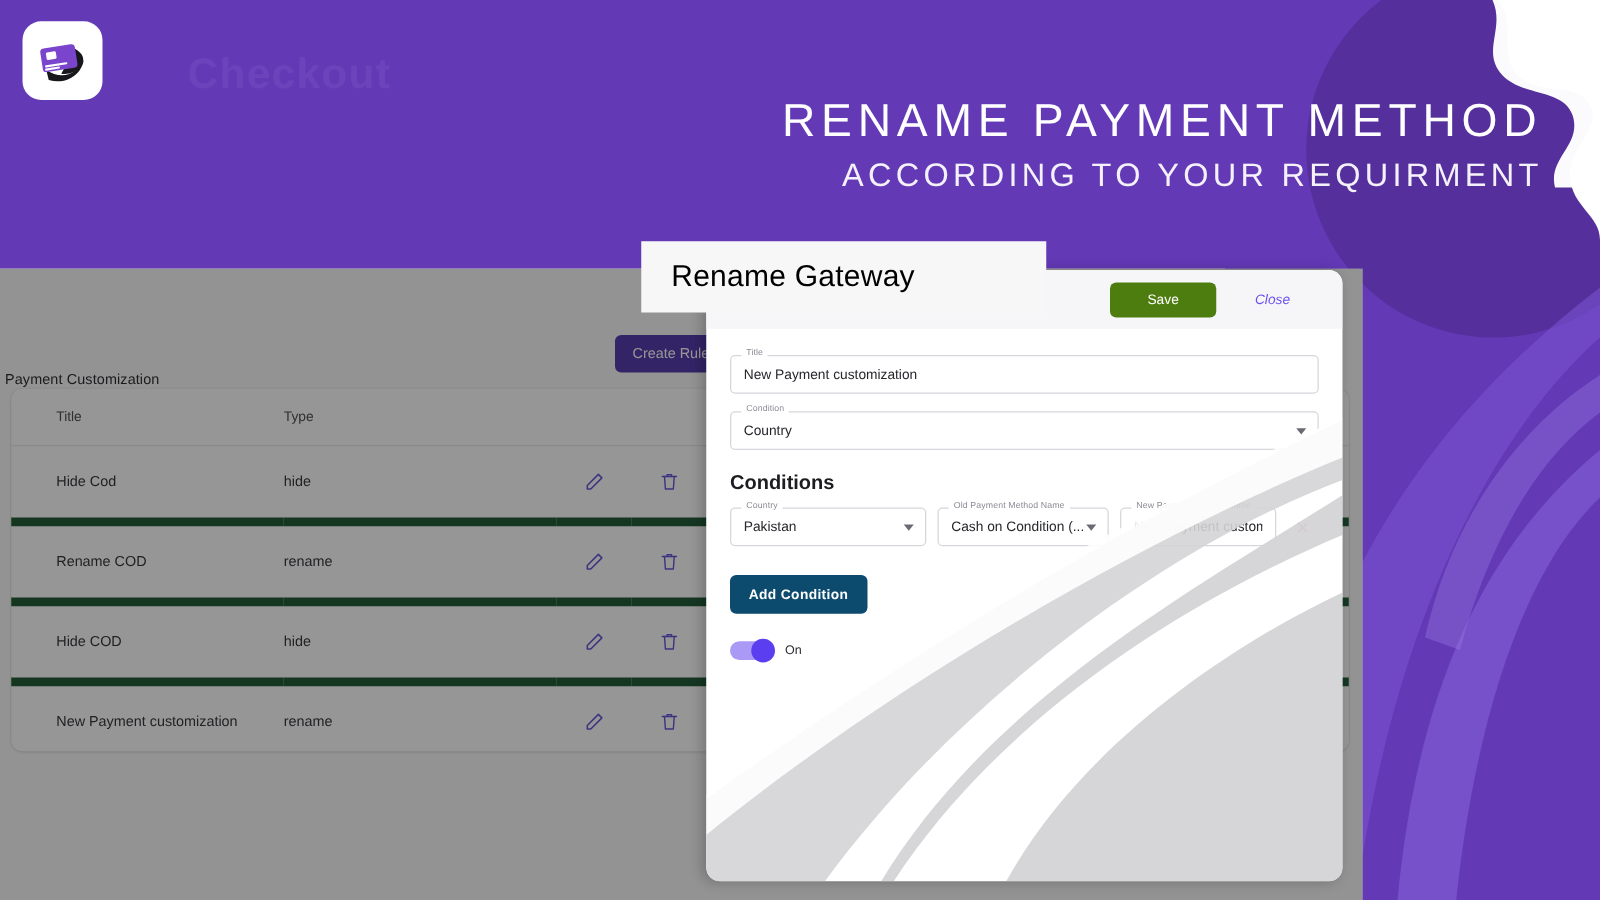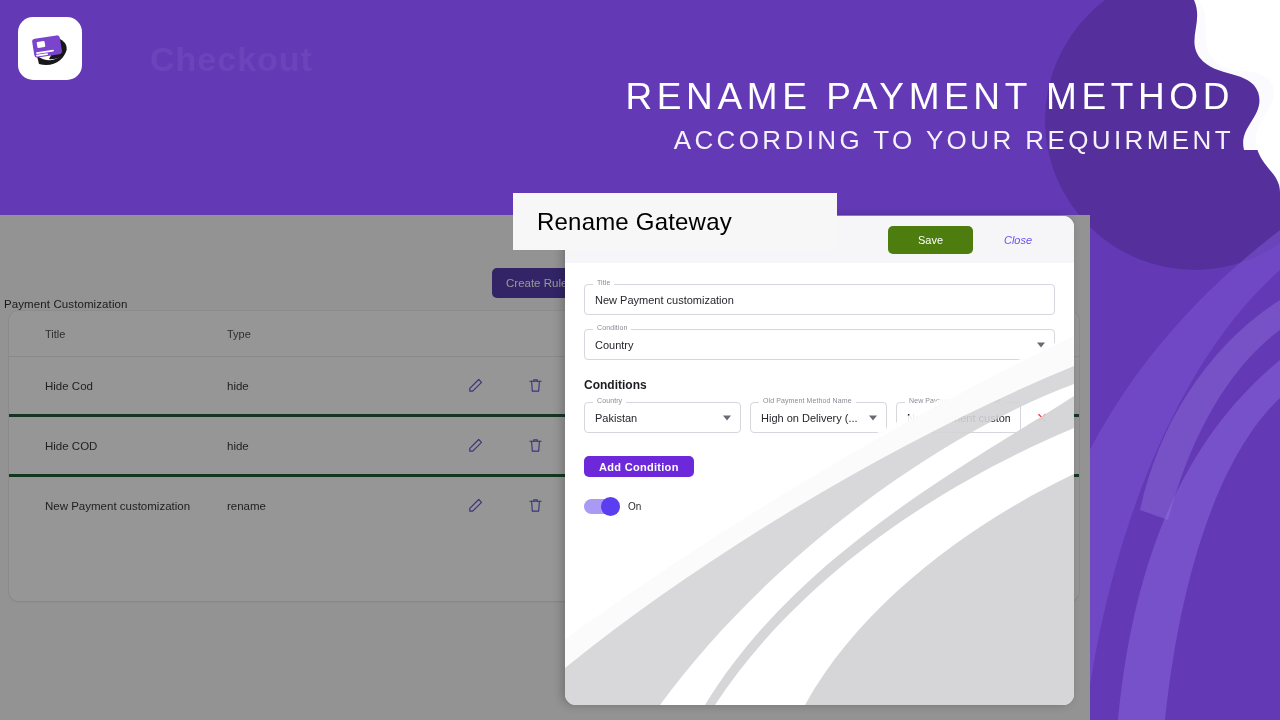--- a/index.html
+++ b/index.html
@@ -129,21 +129,21 @@
     font-size: 11px;
     font-weight: normal;
     color: #45454b;
     padding: 17px 0 16px 0;
     border-bottom: 1px solid #e7e7ea;
   }
   .tbl td {
     font-size: 11.5px;
     color: #2b2b31;
     padding: 20px 0;
-    border-bottom: 3px solid #14532d;
+    border-bottom: 7px solid #14532d;
   }
   .tbl tr:last-child td { border-bottom: none; }
   .col-title { width: 218px; padding-left: 36px !important; }
   .col-type  { width: 218px; }
   .col-act   { width: 60px; text-align: center; }
   .icon-btn {
     display: inline-block;
     width: 17px; height: 17px;
     cursor: pointer;
     vertical-align: middle;
@@ -224,21 +224,21 @@
     position: absolute; right: 9px; top: 50%;
     transform: translateY(-50%);
     width: 0; height: 0;
     border-left: 4.5px solid transparent;
     border-right: 4.5px solid transparent;
     border-top: 5.5px solid #6a6a74;
   }
   .gap-14 { height: 14px; }
 
   .section-head {
-    font-size: 12px;
+    font-size: 16px;
     font-weight: bold;
     color: #1d1d21;
     margin: 18px 0 10px 0;
   }
   .cond-row {
     display: flex; align-items: center; gap: 9px;
   }
   .f-country { width: 157px; position: relative; }
   .f-old     { width: 137px; position: relative; }
   .f-new     { width: 125px; position: relative; }
@@ -246,27 +246,27 @@
     width: 18px; height: 18px;
     color: #e03b3b;
     font-size: 14px;
     display: flex; align-items: center; justify-content: center;
     cursor: pointer;
     margin-left: 3px;
     font-weight: 500;
   }
   .btn-add {
     margin-top: 23px;
-    background: #6d28d9;
+    background: #0c4a6e;
     color: #ffffff;
     font-size: 11px;
     font-weight: bold;
     border: none;
     border-radius: 5px;
-    height: 21px;
+    height: 31px;
     padding: 0 15px;
     cursor: pointer;
     letter-spacing: 0.3px;
   }
   .toggle-row {
     display: flex; align-items: center;
     margin-top: 22px;
     gap: 10px;
   }
   .switch {
@@ -355,20 +355,33 @@
                   <path d="M16.5 3.5l4 4L8 20H4v-4z"></path>
                 </svg></span></td>
             <td class="col-act"><span class="icon-btn"><svg viewBox="0 0 24 24" width="17" height="17" fill="none" stroke="#5b4bd6" stroke-width="1.6" stroke-linecap="round" stroke-linejoin="round">
                   <path d="M4 6h16"></path>
                   <path d="M6.5 6l1 14h9l1-14"></path>
                   <path d="M9.5 6V4h5v2"></path>
                 </svg></span></td>
             <td></td>
           </tr>
           <tr>
+            <td class="col-title">Rename COD</td>
+            <td class="col-type">rename</td>
+            <td class="col-act"><span class="icon-btn"><svg viewBox="0 0 24 24" width="17" height="17" fill="none" stroke="#5b4bd6" stroke-width="1.7" stroke-linecap="round" stroke-linejoin="round">
+                  <path d="M16.5 3.5l4 4L8 20H4v-4z"></path>
+                </svg></span></td>
+            <td class="col-act"><span class="icon-btn"><svg viewBox="0 0 24 24" width="17" height="17" fill="none" stroke="#5b4bd6" stroke-width="1.6" stroke-linecap="round" stroke-linejoin="round">
+                  <path d="M4 6h16"></path>
+                  <path d="M6.5 6l1 14h9l1-14"></path>
+                  <path d="M9.5 6V4h5v2"></path>
+                </svg></span></td>
+            <td></td>
+          </tr>
+          <tr>
             <td class="col-title">Hide COD</td>
             <td class="col-type">hide</td>
             <td class="col-act"><span class="icon-btn"><svg viewBox="0 0 24 24" width="17" height="17" fill="none" stroke="#5b4bd6" stroke-width="1.7" stroke-linecap="round" stroke-linejoin="round">
                   <path d="M16.5 3.5l4 4L8 20H4v-4z"></path>
                 </svg></span></td>
             <td class="col-act"><span class="icon-btn"><svg viewBox="0 0 24 24" width="17" height="17" fill="none" stroke="#5b4bd6" stroke-width="1.6" stroke-linecap="round" stroke-linejoin="round">
                   <path d="M4 6h16"></path>
                   <path d="M6.5 6l1 14h9l1-14"></path>
                   <path d="M9.5 6V4h5v2"></path>
                 </svg></span></td>
@@ -419,21 +432,21 @@
 
       <div class="cond-row">
         <div class="field f-country">
           <span class="field-label">Country</span>
           <span class="field-value">Pakistan</span>
           <span class="caret"></span>
         </div>
 
         <div class="field f-old">
           <span class="field-label">Old Payment Method Name</span>
-          <span class="field-value">High on Delivery (...</span>
+          <span class="field-value">Cash on Condition (...</span>
           <span class="caret"></span>
         </div>
 
         <div class="field f-new">
           <span class="field-label">New Payment Method Name</span>
           <span class="field-value">New Payment customiz</span>
         </div>
 
         <div class="del-x">✕</div>
       </div>

